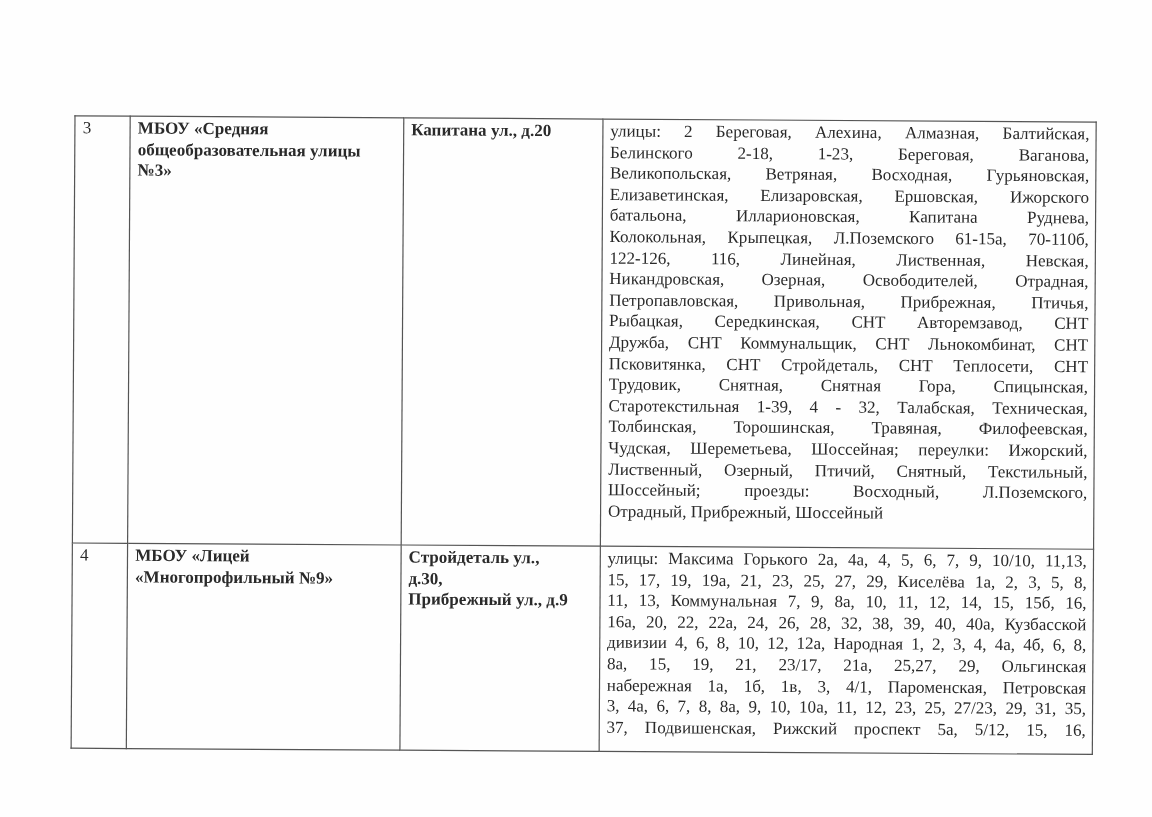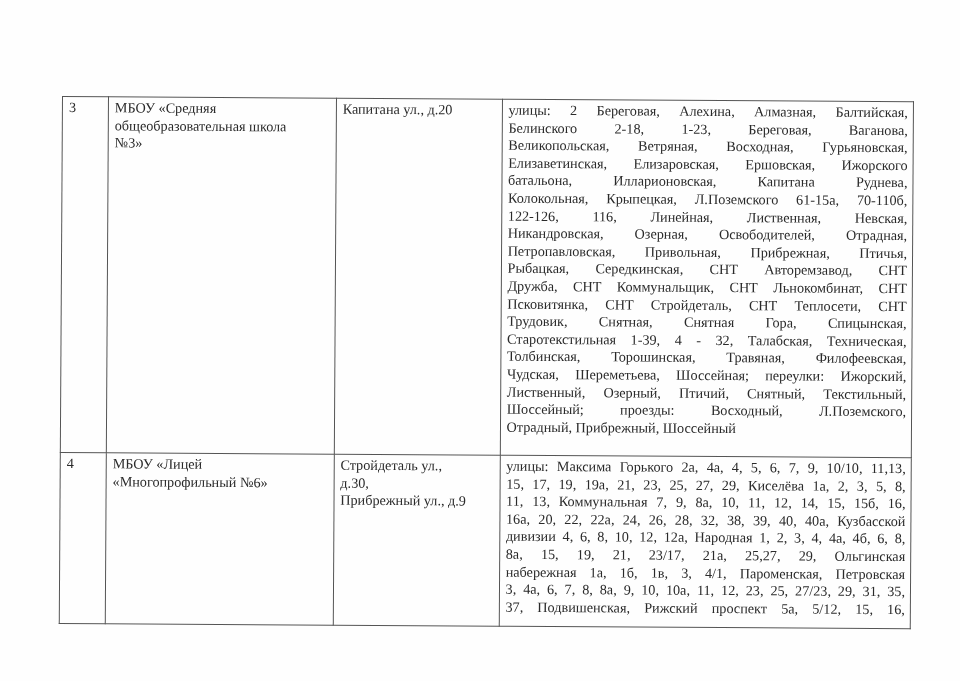--- a/index.html
+++ b/index.html
@@ -11,33 +11,33 @@
   table.schools td { border:1.3px solid #555; vertical-align:top; font-size:14.2px; line-height:17.6px;
          padding:2px 5px 1px 6px; }
   td.c-num { width:34px; }
   td.c-name { width:216px; }
   td.c-addr { width:154px; }
   td.c-streets { width:400px; text-align:justify; padding-left:9px; padding-right:6px; }
   tr.r3 td { height:352px; }
   tr.r4 td { height:167px; }
   .streets-line { display:block; text-align:justify; text-align-last:justify; }
   .streets-line.last { text-align-last:left; }
-  .addr-line { display:block; }
+  .addr-line { display:block;font-weight:bold; }
 </style>
 </head>
 <body>
 
 <div class="page">
   <table class="schools">
     <tbody>
       <tr class="r3">
         <td class="c-num">3</td>
         <td class="c-name">
           <span class="addr-line">МБОУ «Средняя</span>
-          <span class="addr-line">общеобразовательная школа</span>
+          <span class="addr-line">общеобразовательная улицы</span>
           <span class="addr-line">№3»</span>
         </td>
         <td class="c-addr">
           <span class="addr-line">Капитана ул., д.20</span>
         </td>
         <td class="c-streets">
           <span class="streets-line">улицы:  2 Береговая, Алехина, Алмазная, Балтийская,</span>
           <span class="streets-line">Белинского  2-18,  1-23,  Береговая,  Ваганова,</span>
           <span class="streets-line">Великопольская, Ветряная,  Восходная, Гурьяновская,</span>
           <span class="streets-line">Елизаветинская, Елизаровская, Ершовская,  Ижорского</span>
@@ -55,21 +55,21 @@
           <span class="streets-line">Чудская, Шереметьева, Шоссейная; переулки: Ижорский,</span>
           <span class="streets-line">Лиственный, Озерный, Птичий, Снятный, Текстильный,</span>
           <span class="streets-line">Шоссейный;  проезды:  Восходный,  Л.Поземского,</span>
           <span class="streets-line last">Отрадный, Прибрежный, Шоссейный</span>
         </td>
       </tr>
       <tr class="r4">
         <td class="c-num">4</td>
         <td class="c-name">
           <span class="addr-line">МБОУ «Лицей</span>
-          <span class="addr-line">«Многопрофильный №6»</span>
+          <span class="addr-line">«Многопрофильный №9»</span>
         </td>
         <td class="c-addr">
           <span class="addr-line">Стройдеталь ул.,</span>
           <span class="addr-line">д.30,</span>
           <span class="addr-line">Прибрежный ул., д.9</span>
         </td>
         <td class="c-streets">
           <span class="streets-line">улицы: Максима  Горького 2а, 4а, 4, 5, 6, 7, 9, 10/10, 11,13,</span>
           <span class="streets-line">15, 17, 19, 19а, 21, 23, 25, 27, 29,  Киселёва 1а, 2, 3, 5, 8,</span>
           <span class="streets-line">11, 13, Коммунальная 7, 9, 8а, 10, 11, 12, 14, 15, 15б, 16,</span>

